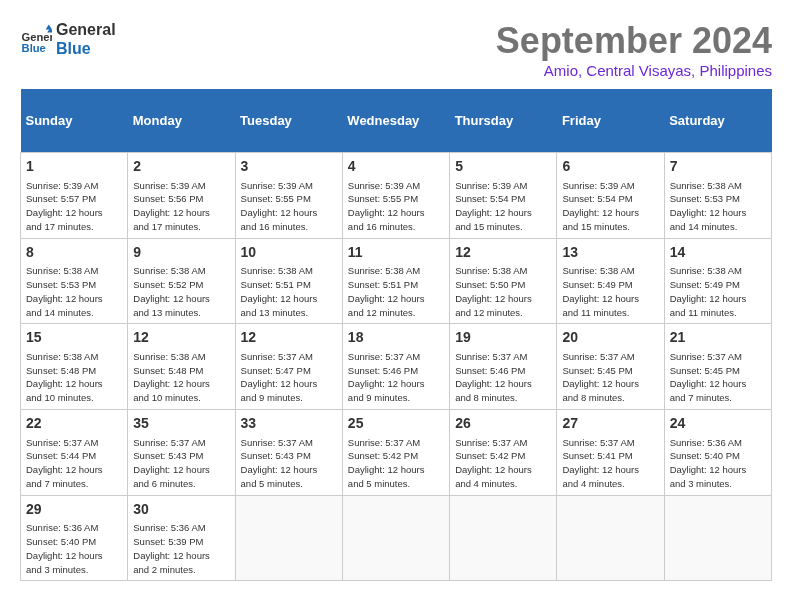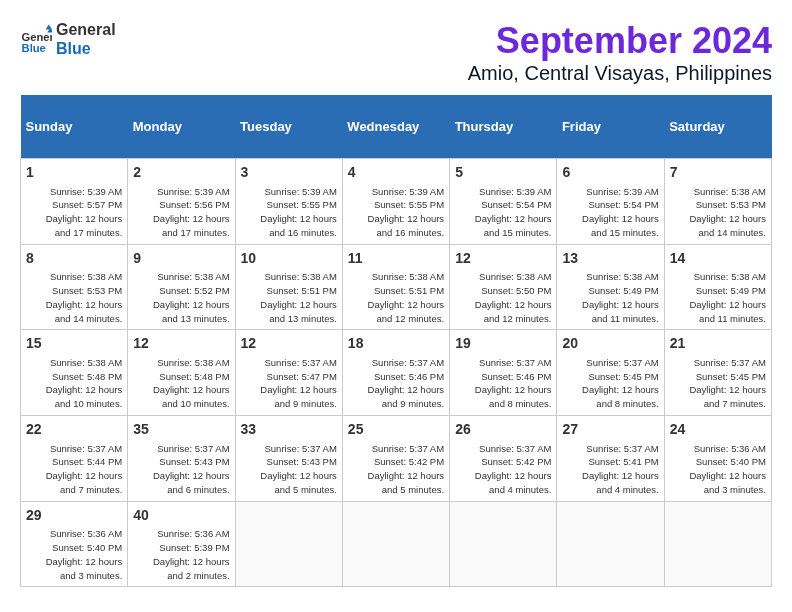--- a/index.html
+++ b/index.html
@@ -24,25 +24,25 @@
     .logo-icon {
       width: 32px;
       height: 32px;
     }
     .title-area {
       text-align: right;
     }
     .month-year {
       font-size: 36px;
       font-weight: bold;
+      color: #737373;
+    }
+    .location {
+      font-size: 15px;
       color: #6d28d9;
-    }
-    .location {
-      font-size: 20px;
-      color: #0f172a;
     }
     table {
       width: 100%;
       border-collapse: collapse;
       font-size: 10.5px;
     }
     thead tr th {
       background-color: #2a6db5;
       color: #fff;
       text-align: left;
@@ -65,21 +65,20 @@
     .day-number {
       font-size: 14px;
       font-weight: bold;
       display: block;
       margin-bottom: 2px;
     }
     .day-info {
       font-size: 9.5px;
       color: #333;
       line-height: 1.45;
-      text-align: right;
     }
   </style>
 </head>
 <body>
 
 <div class="header-area">
   <div class="logo">
     <svg class="logo-icon" viewBox="0 0 40 40">
       <text x="2" y="22" font-size="14" font-weight="bold" fill="#333">General</text>
       <text x="2" y="36" font-size="14" font-weight="bold" fill="#1a6bb5">Blue</text>
@@ -316,21 +315,21 @@
       </tr>
       <tr>
         <td>
           <span class="day-number">29</span>
           <div class="day-info" style="white-space: pre-line;">Sunrise: 5:36 AM
 Sunset: 5:40 PM
 Daylight: 12 hours
 and 3 minutes.</div>
         </td>
         <td>
-          <span class="day-number">40</span>
+          <span class="day-number">30</span>
           <div class="day-info" style="white-space: pre-line;">Sunrise: 5:36 AM
 Sunset: 5:39 PM
 Daylight: 12 hours
 and 2 minutes.</div>
         </td>
         <td class="empty"></td>
         <td class="empty"></td>
         <td class="empty"></td>
         <td class="empty"></td>
         <td class="empty"></td>

